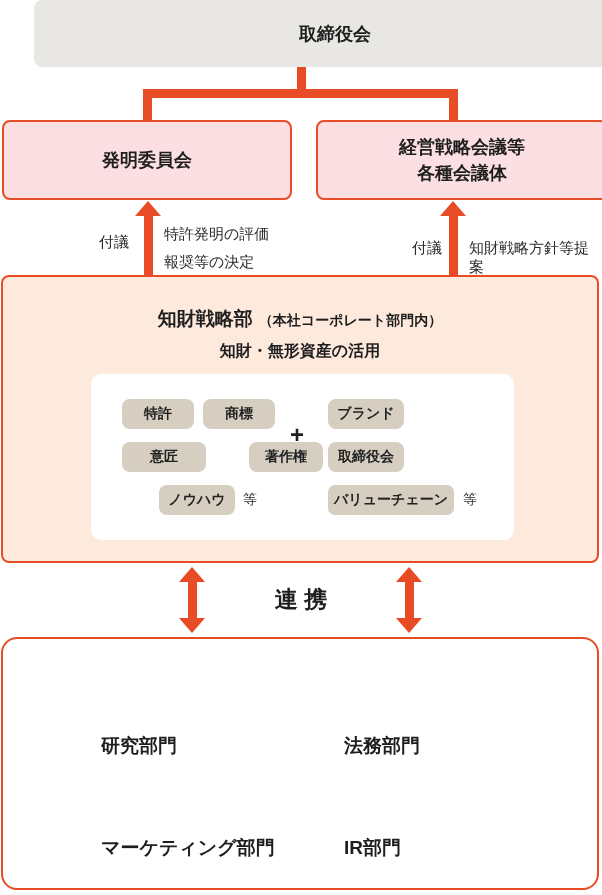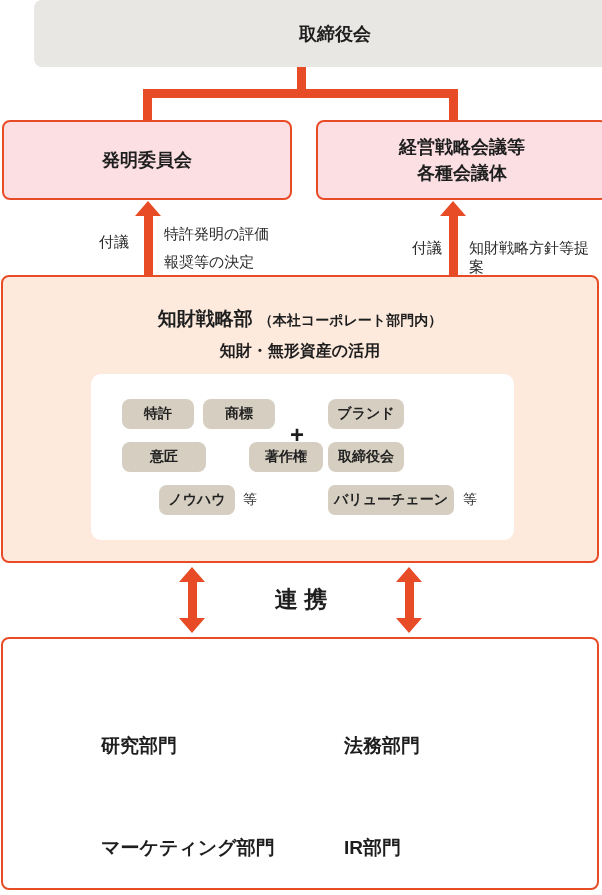--- a/index.html
+++ b/index.html
@@ -106,21 +106,21 @@
     font-size:24px;font-weight:700;
   }
   
   .collab-label{
     position:absolute;left:0;right:0;top:584px;text-align:center;
     font-size:23px;font-weight:700;
   }
   
   .bottom-box{
     position:absolute;left:1px;top:637px;width:598px;height:253px;
-    background:#ffffff;border:2px solid var(--orange);border-radius:8px;padding-left:20px;
+    background:#ffffff;border:2px solid var(--orange);border-radius:16px;padding-left:20px;
   }
   .dept-col{
     position:absolute;top:22px;
     font-size:19px;font-weight:700;line-height:34px;white-space:pre;
   }
   .dept-col-left{left:98px;}
   .dept-col-right{left:341px;}
 </style>
 </head>
 <body>

